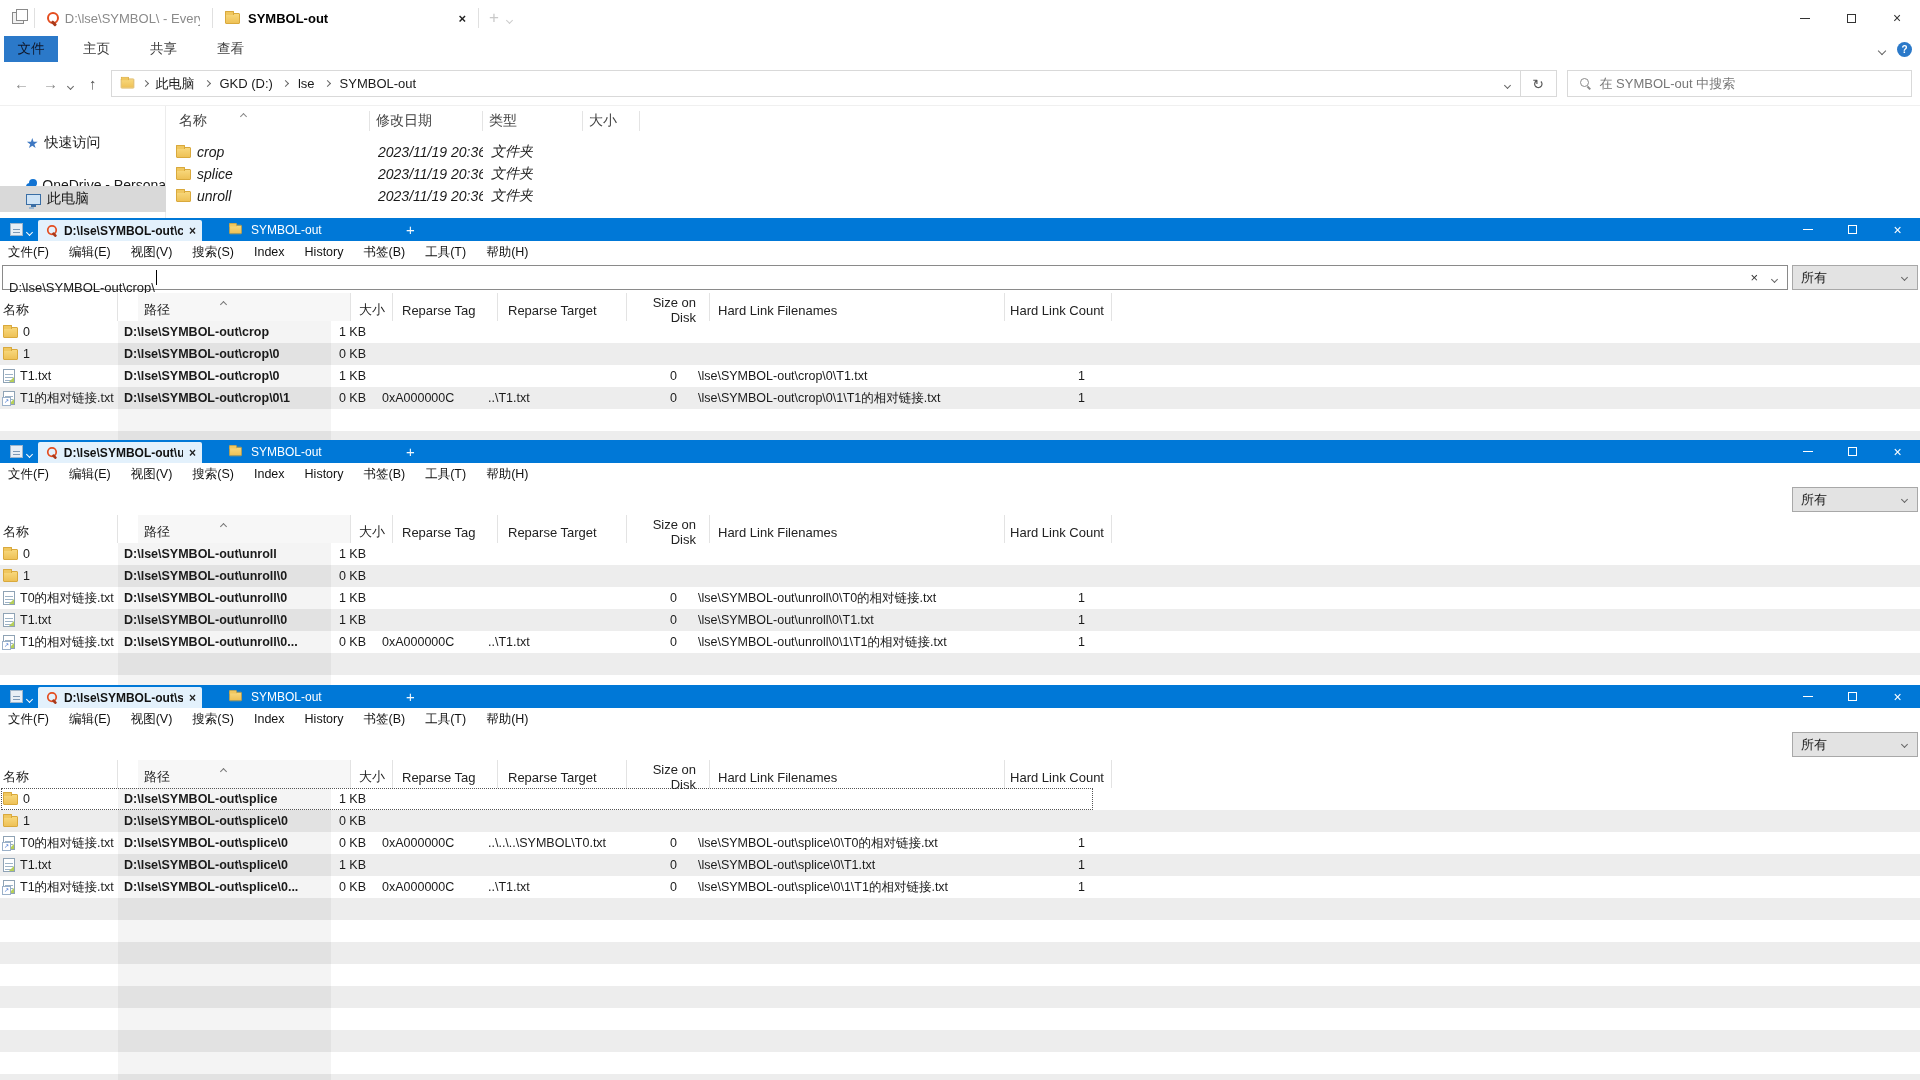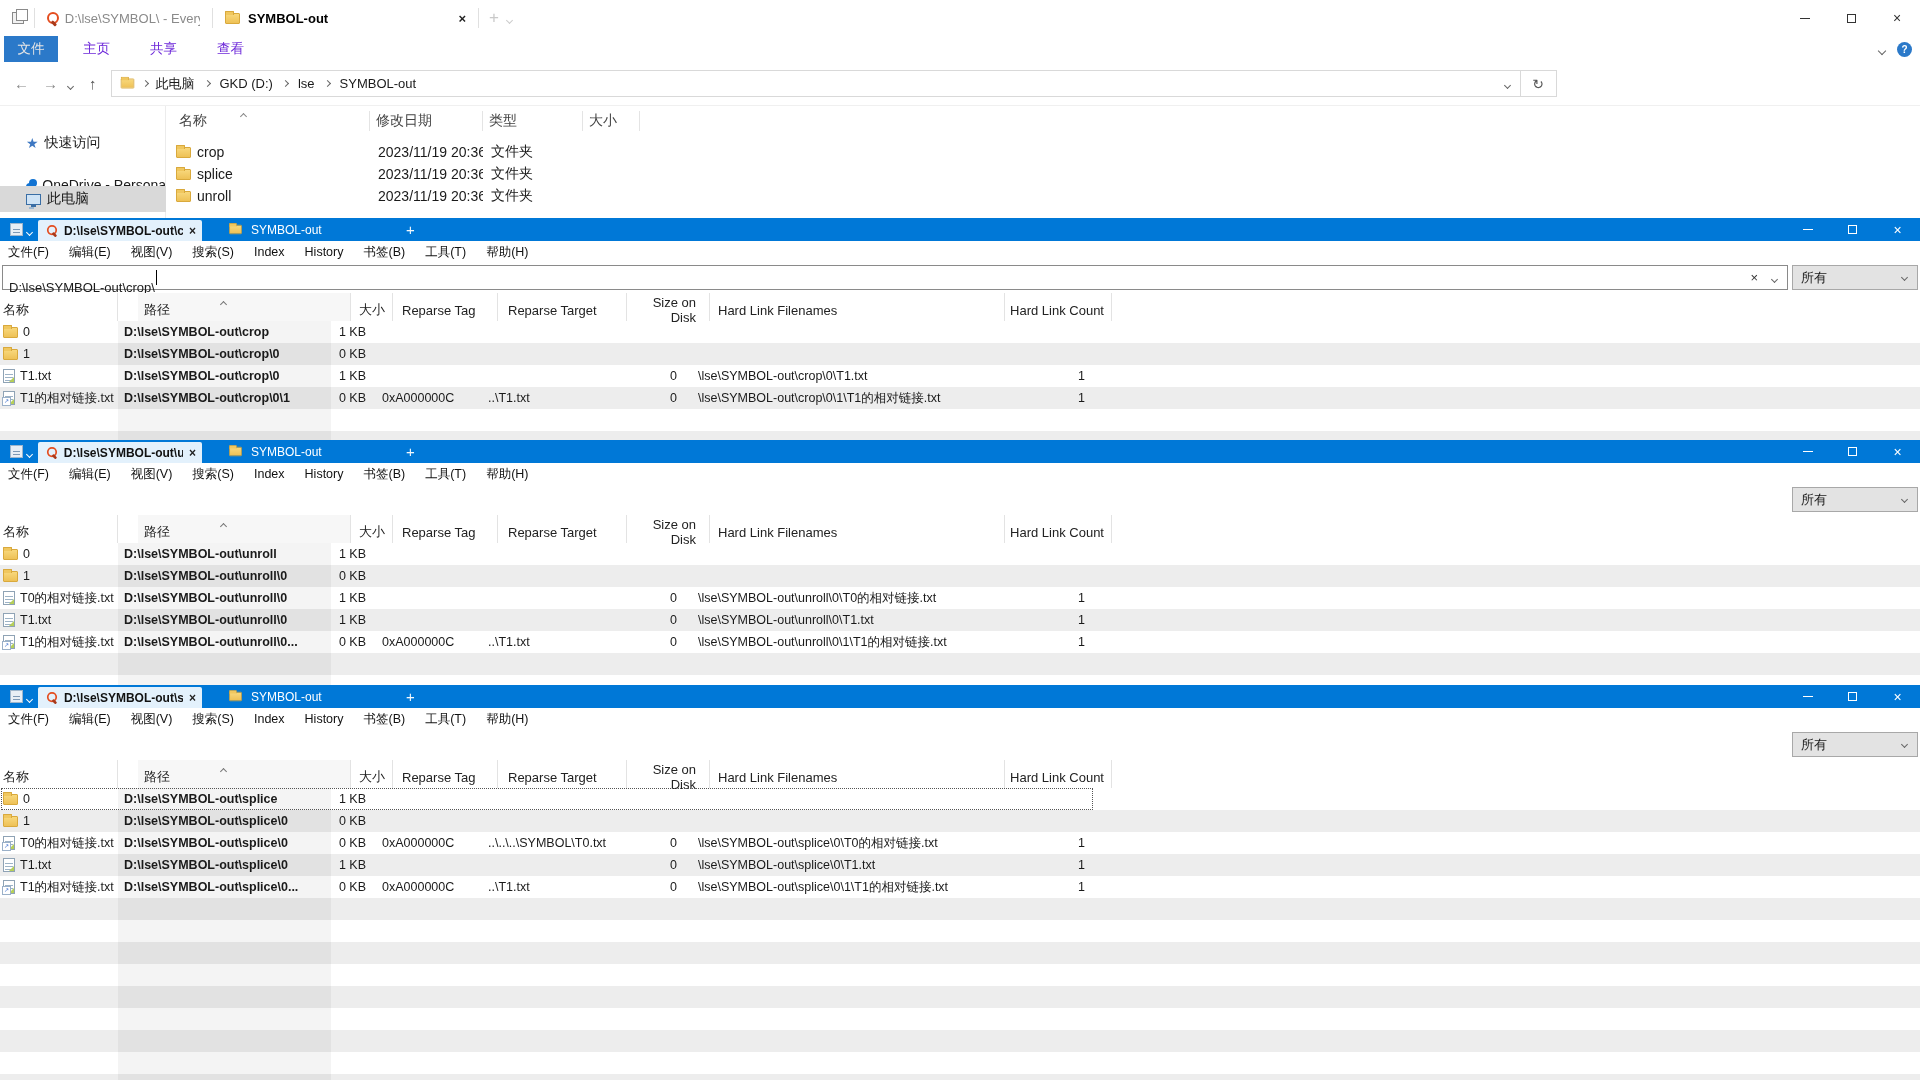--- a/index.html
+++ b/index.html
@@ -36,22 +36,22 @@
   .x-tab .tab-close { margin-left:auto; font-weight:bold; font-size:13px; color:#222; }
   .x-newtab { color:#c9c9c9; font-size:17px; margin:0 6px 0 10px; }
   .x-tabchev { margin-left:2px; }
   .x-tabchev .chev { border-color:#ccc; }
   .win-controls { margin-left:auto; display:flex; height:100%; align-items:stretch; }
   .win-controls .wc { width:46px; display:flex; align-items:center; justify-content:center; }
   .wc .min-glyph { width:10px; height:1px; background:#333; display:inline-block; }
   .wc .max-glyph { width:9px; height:9px; border:1px solid #333; display:inline-block; }
   .wc .close-glyph { font-size:14px; color:#333; line-height:1; }
   .x-menubar { position:relative; height:26px; display:flex; align-items:stretch; font-size:13.5px; }
-  .x-file-btn { width:54px; margin-left:4px; background:#2b79c9; color:#e5e5e5; display:flex; align-items:center; justify-content:center; }
-  .x-menu-item { display:flex; align-items:center; padding:0 15px; color:#6d28d9; }
+  .x-file-btn { width:54px; margin-left:4px; background:#2b79c9; color:#0f172a; display:flex; align-items:center; justify-content:center; }
+  .x-menu-item { display:flex; align-items:center; padding:0 15px; color:#404040; }
   .x-ribbonright { position:absolute; right:8px; top:0; height:100%; display:flex; align-items:center; gap:12px; }
   .x-help { width:15px; height:15px; border-radius:50%; background:#2b79c9; color:#fff; font-size:10px; font-weight:bold; display:flex; align-items:center; justify-content:center; }
   .x-navbar { height:44px; display:flex; align-items:center; border-bottom:1px solid #f0f0f0; }
   .x-nav-btn { color:#888; font-size:15px; margin-left:14px; }
   .x-nav-btn.up { color:#555; margin-left:16px; }
   .x-nav-chev { margin-left:10px; }
   .x-addr { position:relative; margin-left:14px; width:1410px; height:27px; border:1px solid #d9d9d9; display:flex; align-items:center; font-size:13px; background:#fff; }
   .x-addr .folder-ic { margin:0 8px 0 8px; transform:scale(.9); }
   .crumb { display:flex; align-items:center; }
   .crumb .seg { padding:0 8px; color:#1a1a1a; }
@@ -70,21 +70,21 @@
   .cloud-ic { position:relative; width:17px; height:8px; background:#1273d2; border-radius:8px; margin-top:3px; }
   .cloud-ic::before { content:""; position:absolute; left:3px; top:-4px; width:8px; height:8px; background:#1273d2; border-radius:50%; }
   .pc-ic { position:relative; width:15px; height:11px; border:1px solid #3a6ea5; background:#cfe3f5; }
   .pc-ic::after { content:""; position:absolute; left:4px; bottom:-3px; width:5px; height:2px; background:#3a6ea5; box-shadow:-2px 2px 0 0 #9db8d2; }
   .x-list { position:absolute; left:173px; top:0; right:0; bottom:0; font-size:14px; }
   .x-lhead { position:relative; display:flex; height:30px; align-items:center; color:#444; }
   .x-lhead .hc { height:20px; display:flex; align-items:center; padding-left:6px; border-right:1px solid #e4e4e4; }
   .x-lhead .sortchev { position:absolute; left:68px; top:0px; }
   .x-lhead .sortchev .chev { width:5px; height:5px; border-color:#888; }
   .x-row { display:flex; height:22px; align-items:center; margin-top:0; }
-  .x-row .cell { white-space:nowrap; overflow:hidden; }
+  .x-row .cell { white-space:nowrap; overflow:hidden;font-style:italic; }
   .x-rows { margin-top:5px; }
   .xc0 { width:197px; display:flex; align-items:center; gap:6px; padding-left:3px; }
   .xc1 { width:113px; padding-left:8px; }
   .xc2 { width:100px; padding-left:8px; }
   .xc3 { width:57px; padding-left:6px; }
 
   
   .ev { position:absolute; left:0; width:1920px; overflow:hidden; background:#fff; }
   .ev-title { height:23px; background:#0078d7; display:flex; align-items:center; }
   .ev-sysicon { position:relative; width:13px; height:13px; margin:0 4px 0 10px; background:#e8eef5; border:1px solid #9fb6cc;
@@ -197,20 +197,24 @@
           <span class="chev small right"></span>
           <span class="seg">GKD (D:)</span>
           <span class="chev small right"></span>
           <span class="seg">lse</span>
           <span class="chev small right"></span>
           <span class="seg">SYMBOL-out</span>
         </span>
         <span class="x-addr-chev"><span class="chev small"></span></span>
       </div>
       <div class="x-refresh">↻</div>
+      <div class="x-search">
+        <span class="mag"></span>
+        <span>在 SYMBOL-out 中搜索</span>
+      </div>
     </div>
 
     <div class="x-body">
       <div class="x-sidebar">
         <div class="sb-item" style="top:24px">
           <span class="star-ic">★</span>
           <span>快速访问</span>
         </div>
         <div class="sb-item" style="top:66px">
           <span class="cloud-ic"></span>

